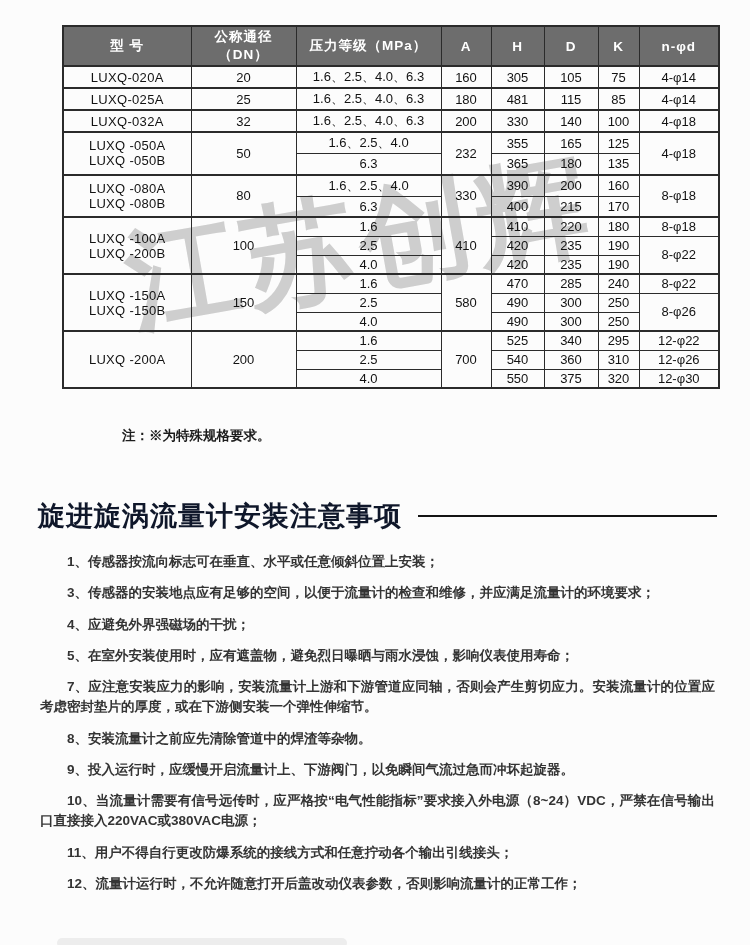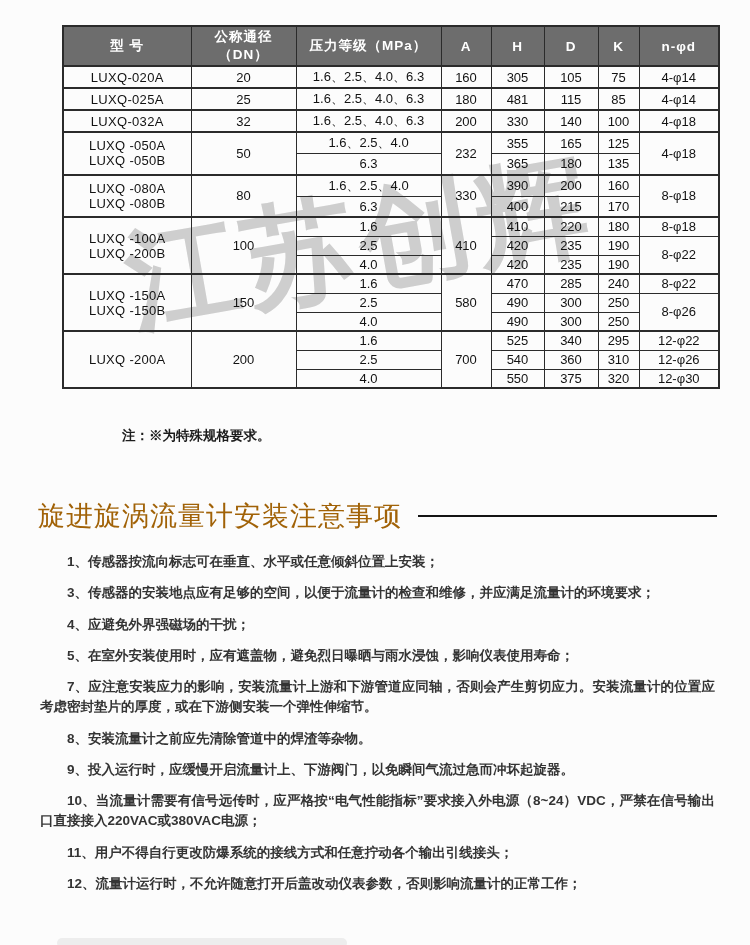--- a/index.html
+++ b/index.html
@@ -77,22 +77,22 @@
   .section { position: absolute; left: 0; top: 498px; width: 750px; z-index: 2; }
   .title-row {
     display: flex;
     align-items: center;
     gap: 16px;
     padding: 0 33px 0 38px;
   }
   .section-title {
     margin: 0;
     font-size: 27px;
-    font-weight: normal;
-    color: #a16207;
+    font-weight: bold;
+    color: #0f172a;
     letter-spacing: 1px;
     white-space: nowrap;
   }
   .title-line { flex: 1; height: 2px; background: #141414; }
   .notes { margin: 18px 35px 0 40px; }
   .notes p {
     margin: 8px 0 11px 0;
     font-size: 13.5px;
     font-weight: 600;
     line-height: 1.5;

